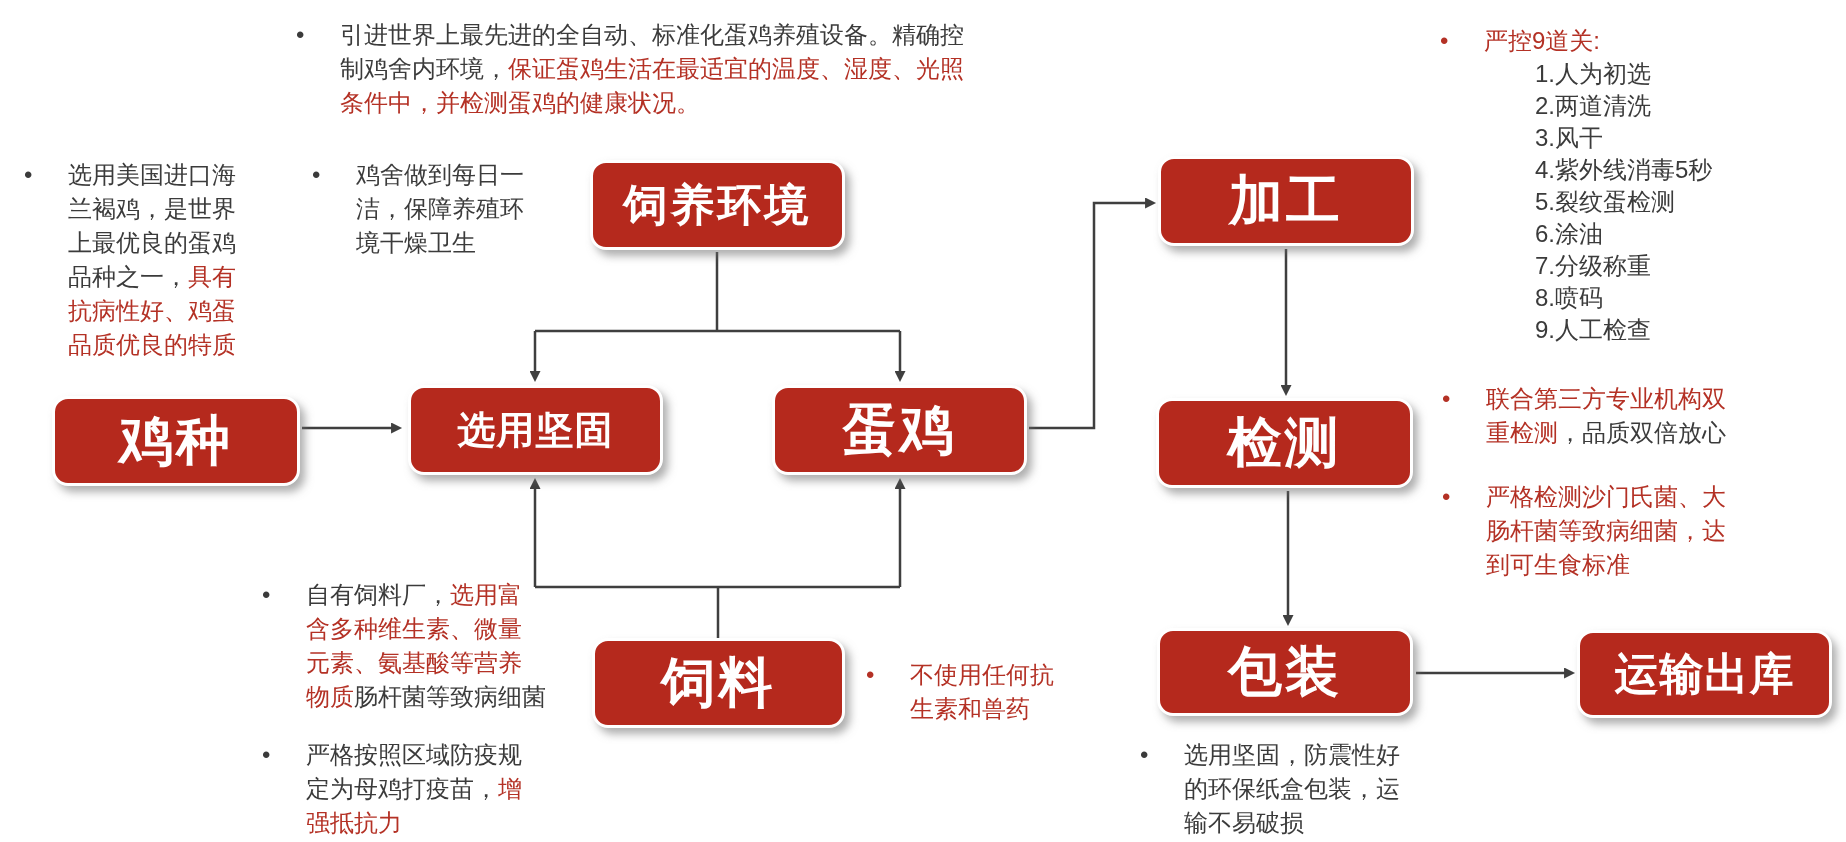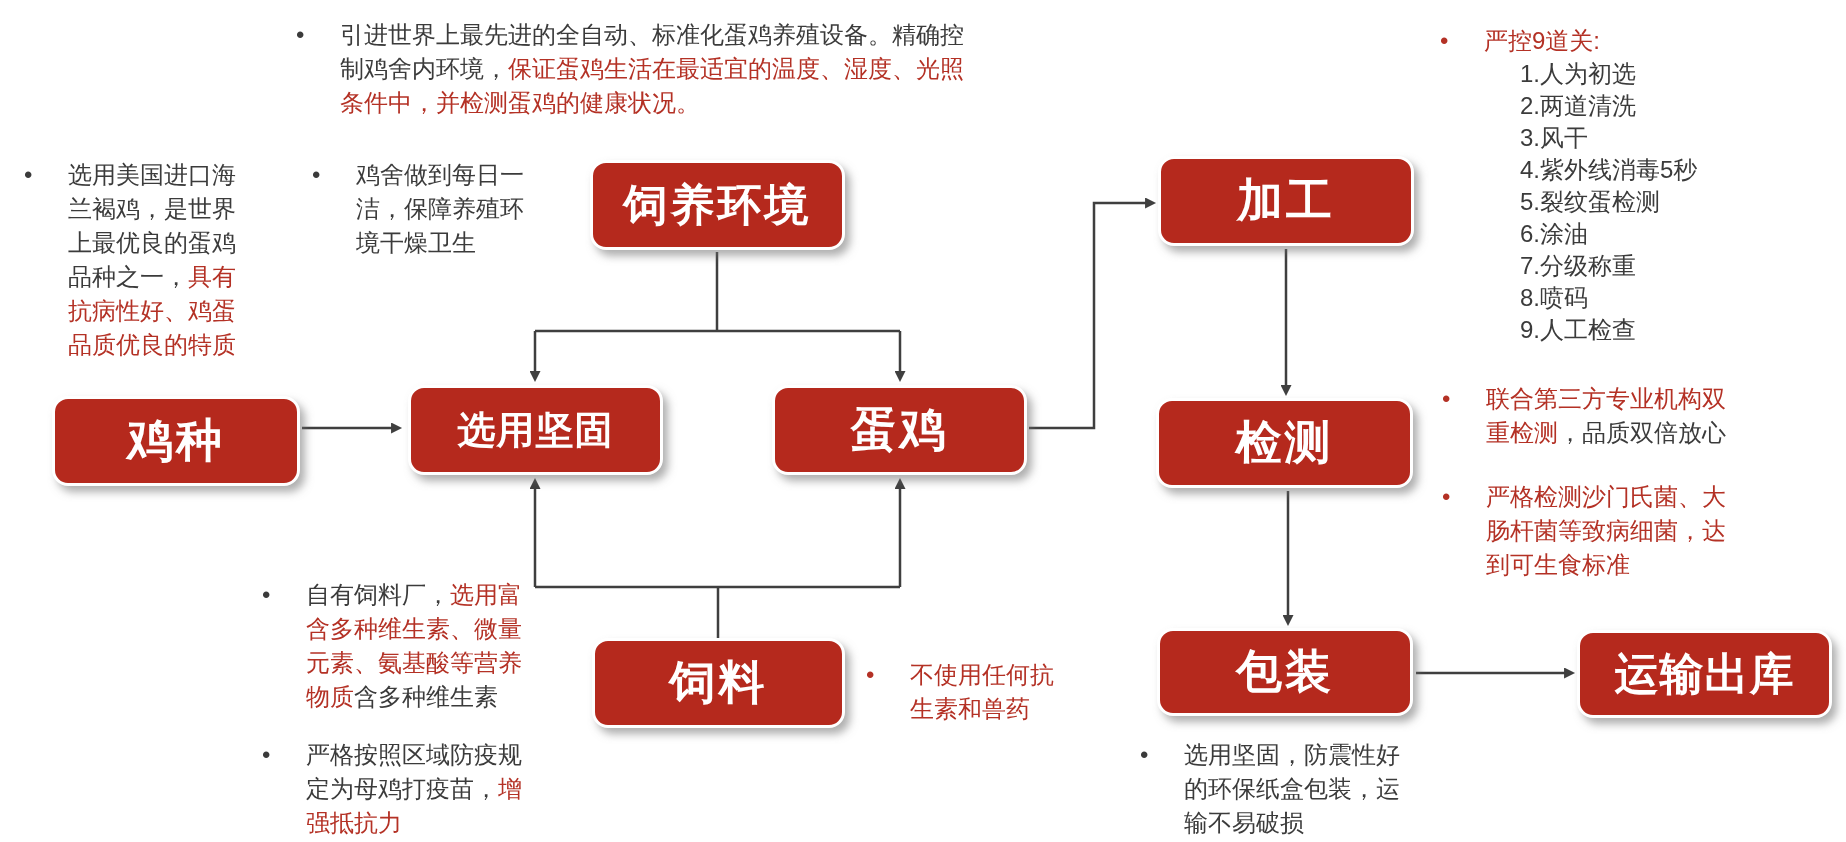--- a/index.html
+++ b/index.html
@@ -7,41 +7,41 @@
     position:relative;width:1846px;height:842px;background:var(--background,#fff);
     font-family:"Liberation Sans","DejaVu Sans",sans-serif;overflow:hidden;
   }
   .arrows{position:absolute;left:0;top:0;width:1846px;height:842px;pointer-events:none;}
   .arrows path{stroke:var(--arrow,#3f3f3f);stroke-width:2.5;fill:none;stroke-linejoin:miter;}
   #arrowhead path{fill:var(--arrow,#3f3f3f);stroke:none;}
 
   .box{
     position:absolute;display:flex;align-items:center;justify-content:center;
     background:var(--box_red,#b5291d);color:var(--box_label,#fff);
-    font-weight:bold;font-size:46px;letter-spacing:3px;
+    font-weight:bold;font-size:54px;letter-spacing:3px;
     border:3px solid #fff;border-radius:16px;
     box-shadow:5px 6px 8px rgba(110,110,110,.55);
     box-sizing:border-box;
   }
   .b-jizhong{left:52px;top:396px;width:248px;height:90px}
   .b-qing{left:408px;top:385px;width:255px;height:90px;font-size:38px;letter-spacing:1px}
   .b-danji{left:772px;top:385px;width:255px;height:90px}
   .b-siyang{left:590px;top:160px;width:255px;height:90px;font-size:44px}
   .b-siliao{left:592px;top:638px;width:253px;height:90px}
   .b-jiagong{left:1158px;top:156px;width:256px;height:90px}
   .b-jiance{left:1156px;top:398px;width:257px;height:90px}
   .b-baozhuang{left:1157px;top:628px;width:256px;height:88px}
   .b-yunshu{left:1577px;top:630px;width:255px;height:88px;font-size:44px;letter-spacing:1px}
 
   .note{position:absolute;display:flex;align-items:flex-start;}
   .bullet{flex:none;width:18px;font-size:24px;line-height:34px;}
   .ntext{white-space:pre-line;font-size:24px;line-height:34px;margin-left:26px;}
   .dark{color:var(--dark_text,#3b3b3b);}
   .red{color:var(--red_text,#b43125);}
-  .checklist{margin-left:36px;line-height:32px;white-space:pre-line;}
+  .checklist{margin-left:51px;line-height:32px;white-space:pre-line;}
 
   .n-equipment{left:296px;top:18px;width:720px}
   .n-breed{left:24px;top:158px;width:240px}
   .n-clean{left:312px;top:158px;width:240px}
   .n-nine{left:1440px;top:24px;width:320px}
   .n-third{left:1442px;top:382px;width:330px}
   .n-pathogen{left:1442px;top:480px;width:330px}
   .n-feed{left:262px;top:578px;width:300px}
   .n-vaccine{left:262px;top:738px;width:300px}
   .n-noanti{left:866px;top:658px;width:240px}
@@ -149,21 +149,21 @@
     <div class="ntext"><span class="red">严格检测沙门氏菌、大
 肠杆菌等致病细菌，达
 到可生食标准</span></div>
   </div>
 
   <div class="note n-feed">
     <span class="bullet dark">•</span>
     <div class="ntext"><span class="dark">自有饲料厂，</span><span class="red">选用富
 含多种维生素、微量
 元素、氨基酸等营养
-物质</span><span class="dark">含多种维生素</span></div>
+物质</span><span class="dark">肠杆菌等致病细菌</span></div>
   </div>
 
   <div class="note n-vaccine">
     <span class="bullet dark">•</span>
     <div class="ntext"><span class="dark">严格按照区域防疫规
 定为母鸡打疫苗，</span><span class="red">增
 强抵抗力</span></div>
   </div>
 
   <div class="note n-noanti">

